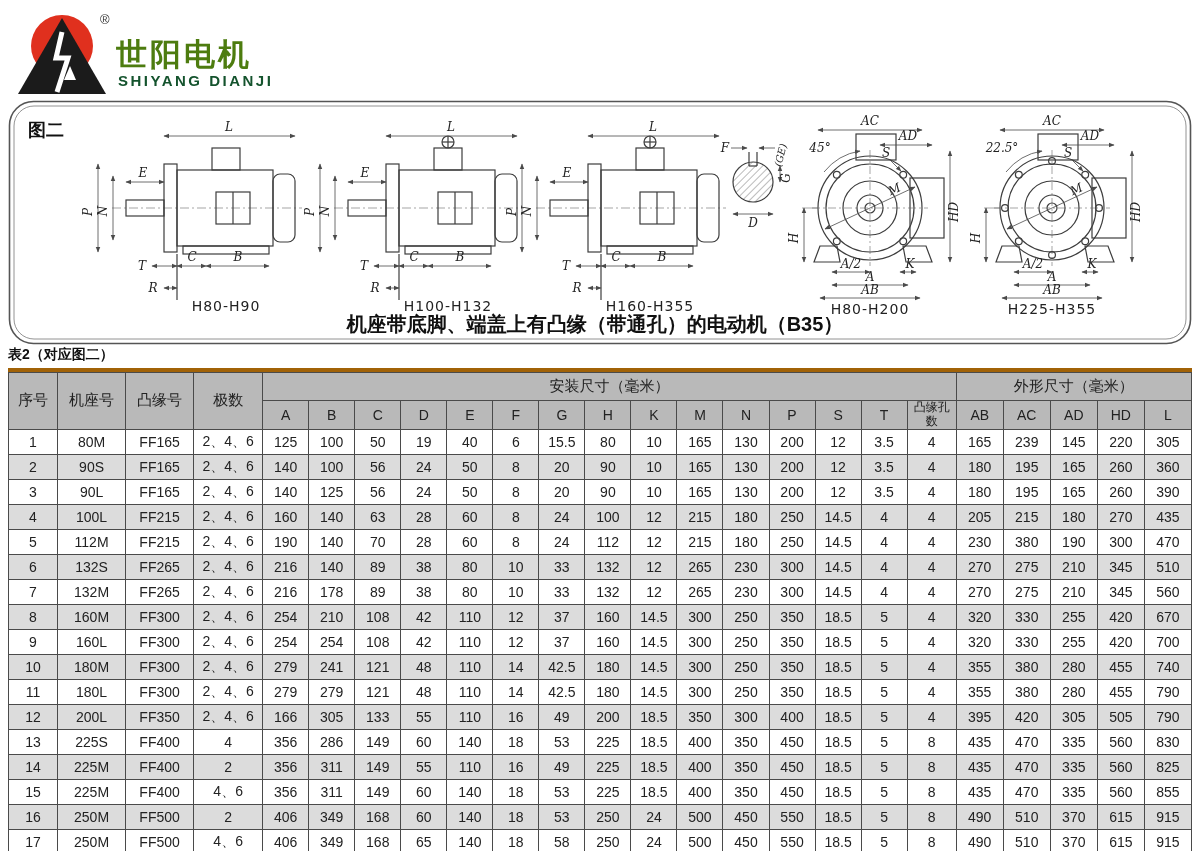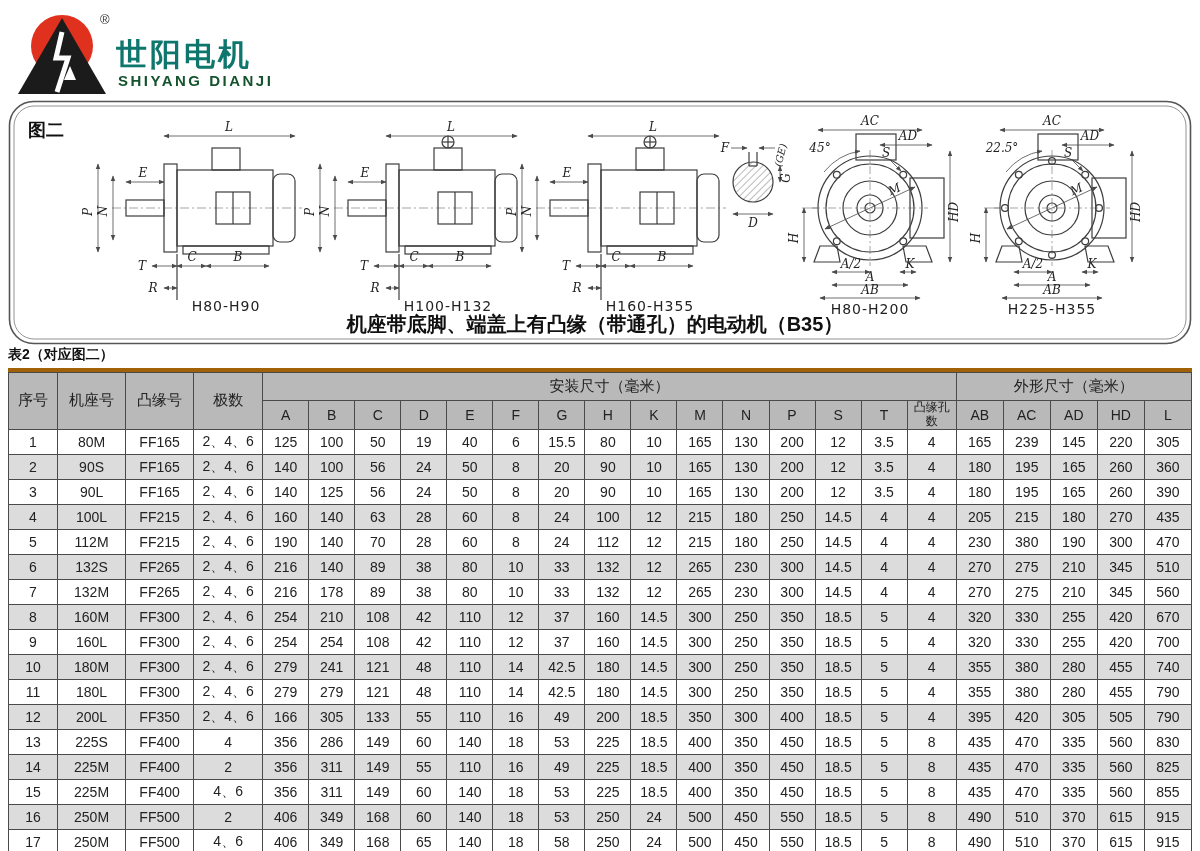--- a/index.html
+++ b/index.html
@@ -3,21 +3,21 @@
 <meta charset="utf-8">
 <style>
   html,body{margin:0;padding:0;background:#fff;}
   body{width:1200px;height:851px;position:relative;overflow:hidden;
        font-family:"Liberation Sans",sans-serif;color:#222;}
 
   
   .logo{position:absolute;left:12px;top:6px;width:420px;height:92px;}
   .logo-mark{position:absolute;left:0;top:0;}
   .brand-cn{position:absolute;left:104px;top:28px;font-size:31px;font-weight:700;
-            color:#0f766e;letter-spacing:3px;}
+            color:#4d7c0f;letter-spacing:3px;}
   .brand-en{position:absolute;left:106px;top:66px;font-size:15px;font-weight:700;
             color:#14532d;letter-spacing:2.5px;}
 
   
   .figure-box{position:absolute;left:8px;top:100px;width:1184px;height:251px;}
   .sh{stroke:#3d3d3d;stroke-width:1.2;fill:none;}
   .dl{stroke:#4a4a4a;stroke-width:0.8;fill:none;
       marker-start:url(#arw);marker-end:url(#arw);}
   .dh{stroke:#4a4a4a;stroke-width:0.8;fill:none;marker-end:url(#arw);}
   .ext{stroke:#6a6a6a;stroke-width:0.6;fill:none;}

